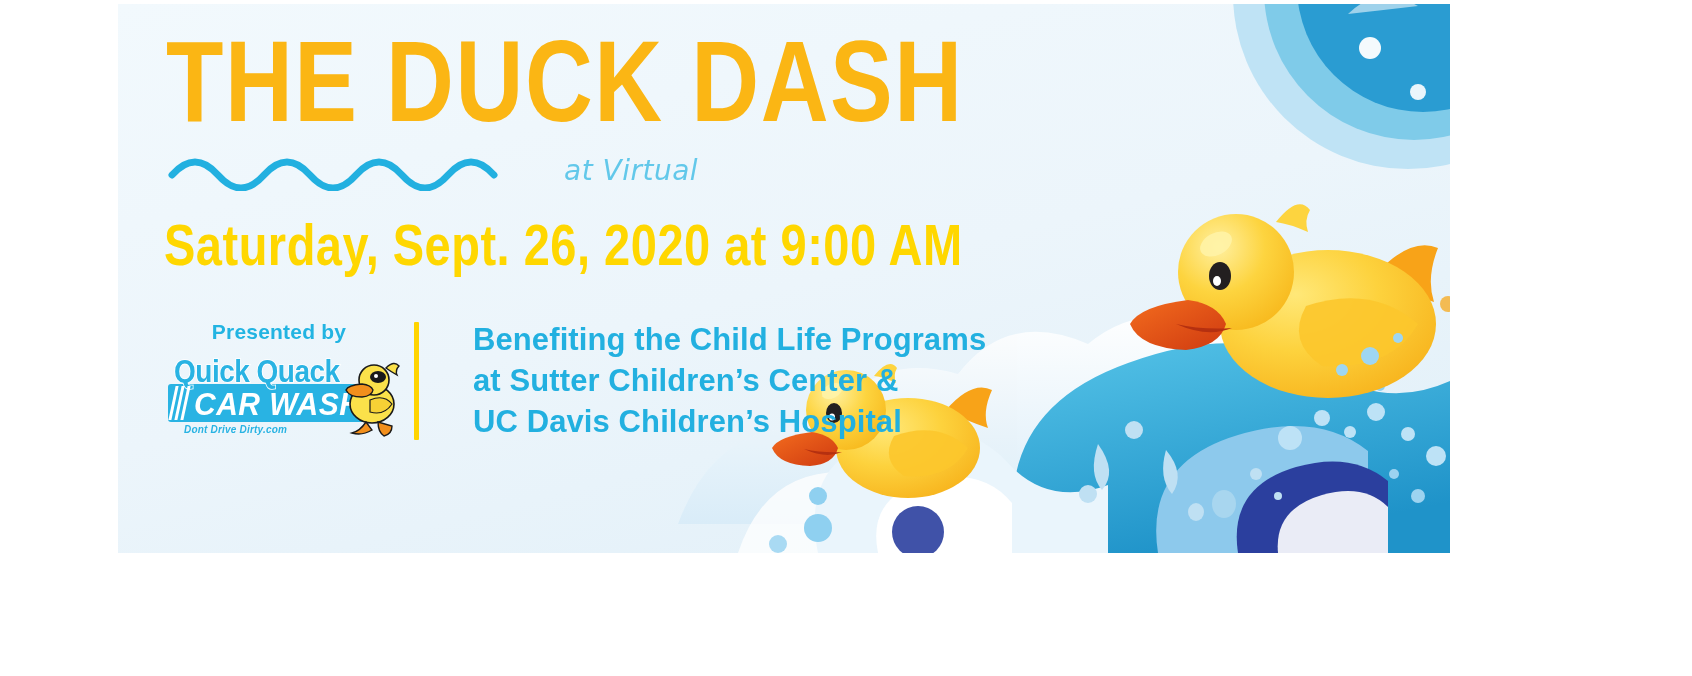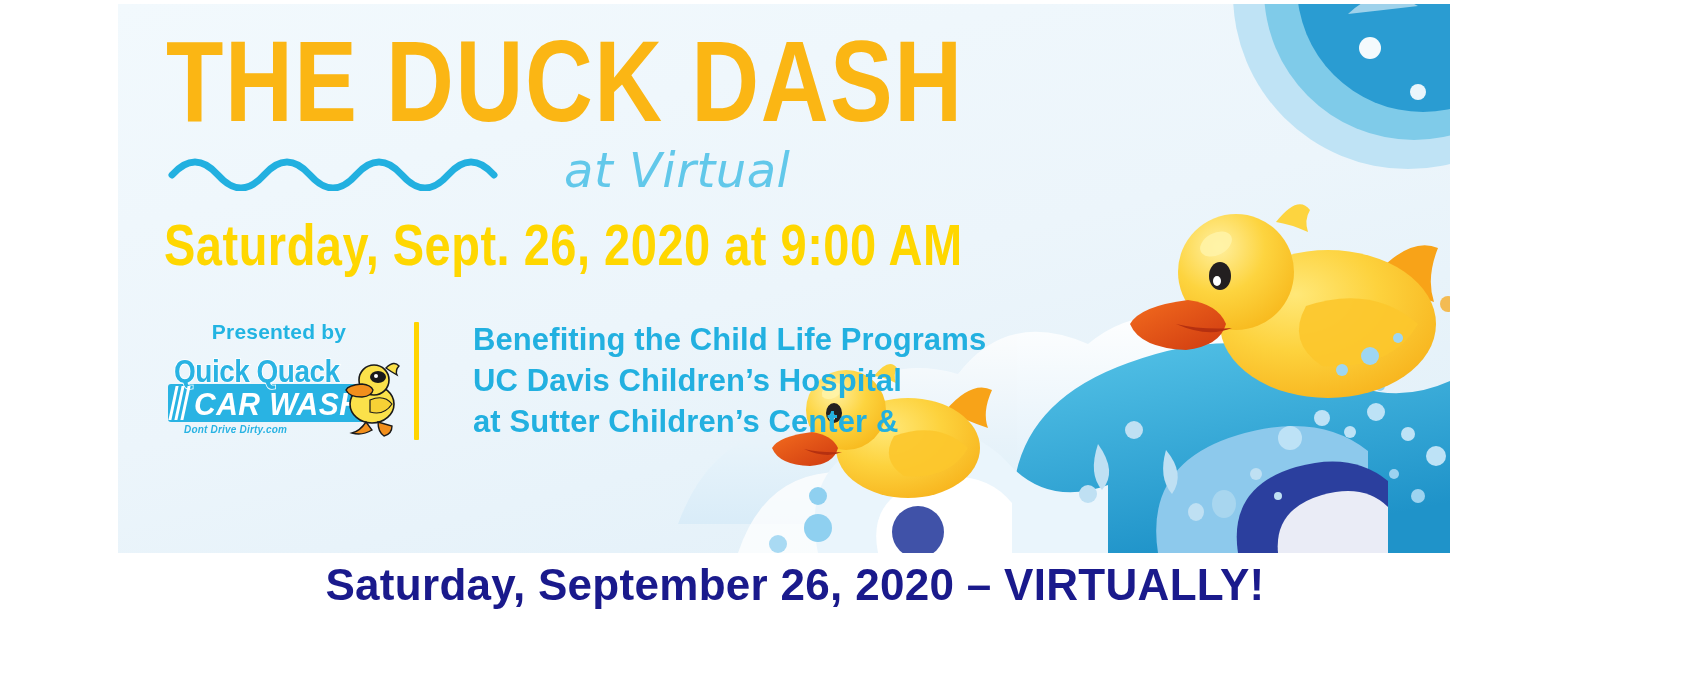--- a/index.html
+++ b/index.html
@@ -64,21 +64,21 @@
     height: 60px;
   }
   .squiggle {
     width: 372px;
     height: 42px;
     display: block;
   }
   .at-virtual {
     margin-left: 24px;
     font-family: "DejaVu Sans", sans-serif;
-    font-size: 48px;
+    font-size: 28px;
     font-style: italic;
     color: #62c8ea;
     letter-spacing: 0.5px;
     white-space: nowrap;
   }
 
   
   .dateline {
     position: absolute;
     left: 46px;
@@ -419,21 +419,20 @@
             <path d="M36 62 q0 10 6 14 q8 -2 8 -10 z" fill="#f28f1c" stroke="#1a1a1a" stroke-width="1.4"></path>
             <path d="M28 40 q14 -6 22 4 q-8 12 -22 8 z" fill="#f7d135" stroke="#1a1a1a" stroke-width="1.2"></path>
           </svg>
         </div>
       </div>
 
       <div class="divider"></div>
 
       <div class="benefit">
         <div class="benefit-line">Benefiting the Child Life Programs</div>
+        <div class="benefit-line">at Sutter Children’s Center &amp;</div>
         <div class="benefit-line">UC Davis Children’s Hospital</div>
-        <div class="benefit-line">at Sutter Children’s Center &amp;</div>
       </div>
     </div>
   </div>
 
-  <div class="caption">Saturday, September 26, 2020 – VIRTUALLY!</div>
 
 </div>
 
 </body></html>

